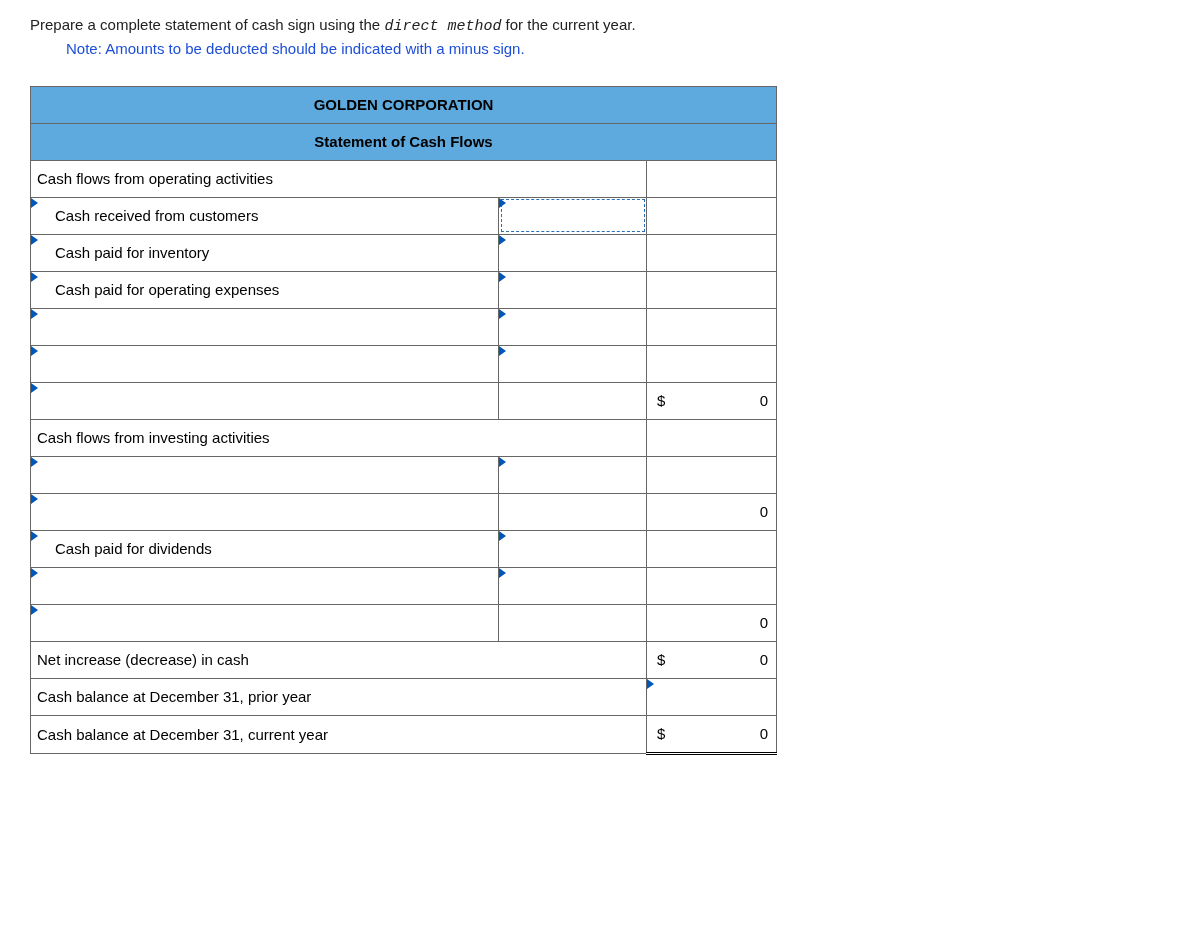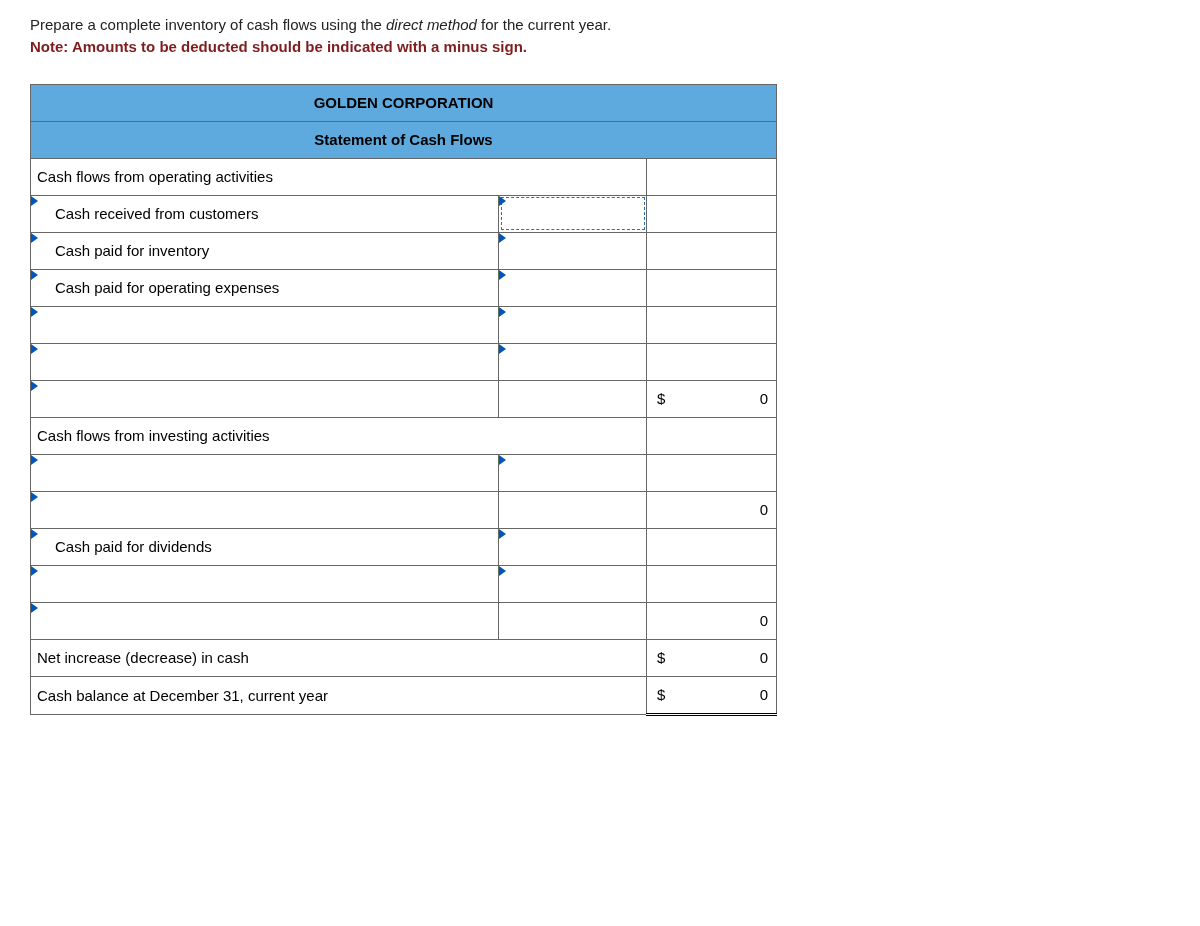--- a/index.html
+++ b/index.html
@@ -9,22 +9,22 @@
     margin: 0;
     padding: 14px 30px;
     background: #fff;
   }
   .instructions {
     margin-bottom: 26px;
     line-height: 1.45;
   }
   .required-label { font-weight: bold; }
   .instr-line { color: #222; }
-  .italic { font-style: italic; }
-  .note { color: #7f1d1d; font-weight: bold; }
+  .italic { font-style: italic; font-family: Liberation Mono, monospace; }
+  .note { color: #1d4ed8; font-weight: normal; margin-left: 36px; }
 
   table.cf {
     border-collapse: collapse;
     table-layout: fixed;
     width: 618px;
   }
   table.cf td {
     border: 1px solid #666;
     height: 30px;
     padding: 3px 6px;
@@ -64,21 +64,21 @@
   .wcol-label { width: 468px; }
   .wcol-amt { width: 148px; }
   .wcol-dollar { width: 30px; }
   .wcol-total { width: 100px; }
 </style>
 </head>
 <body>
 
 <div class="instructions">
   <div class="instr-line">
-    <span>Prepare a complete inventory of cash flows using the </span><span class="italic">direct method</span><span> for the current year.</span>
+    <span>Prepare a complete statement of cash sign using the </span><span class="italic">direct method</span><span> for the current year.</span>
   </div>
   <div class="note">Note: Amounts to be deducted should be indicated with a minus sign.</div>
 </div>
 
 <table class="cf">
   <colgroup>
     <col class="wcol-label">
     <col class="wcol-amt">
     <col class="wcol-dollar">
     <col class="wcol-total">
@@ -170,18 +170,23 @@
     <td class="noborder-right"></td>
     <td class="num noborder-left">0</td>
   </tr>
 
   <tr>
     <td colspan="2">Net increase (decrease) in cash</td>
     <td class="dollar noborder-right">$</td>
     <td class="num noborder-left">0</td>
   </tr>
   <tr>
+    <td colspan="2">Cash balance at December 31, prior year</td>
+    <td class="dd noborder-right"></td>
+    <td class="noborder-left"></td>
+  </tr>
+  <tr>
     <td colspan="2">Cash balance at December 31, current year</td>
     <td class="dollar noborder-right" style="border-bottom:3px double #000;">$</td>
     <td class="num noborder-left" style="border-bottom:3px double #000;">0</td>
   </tr>
 </tbody>
   </table>
 
 </body></html>

